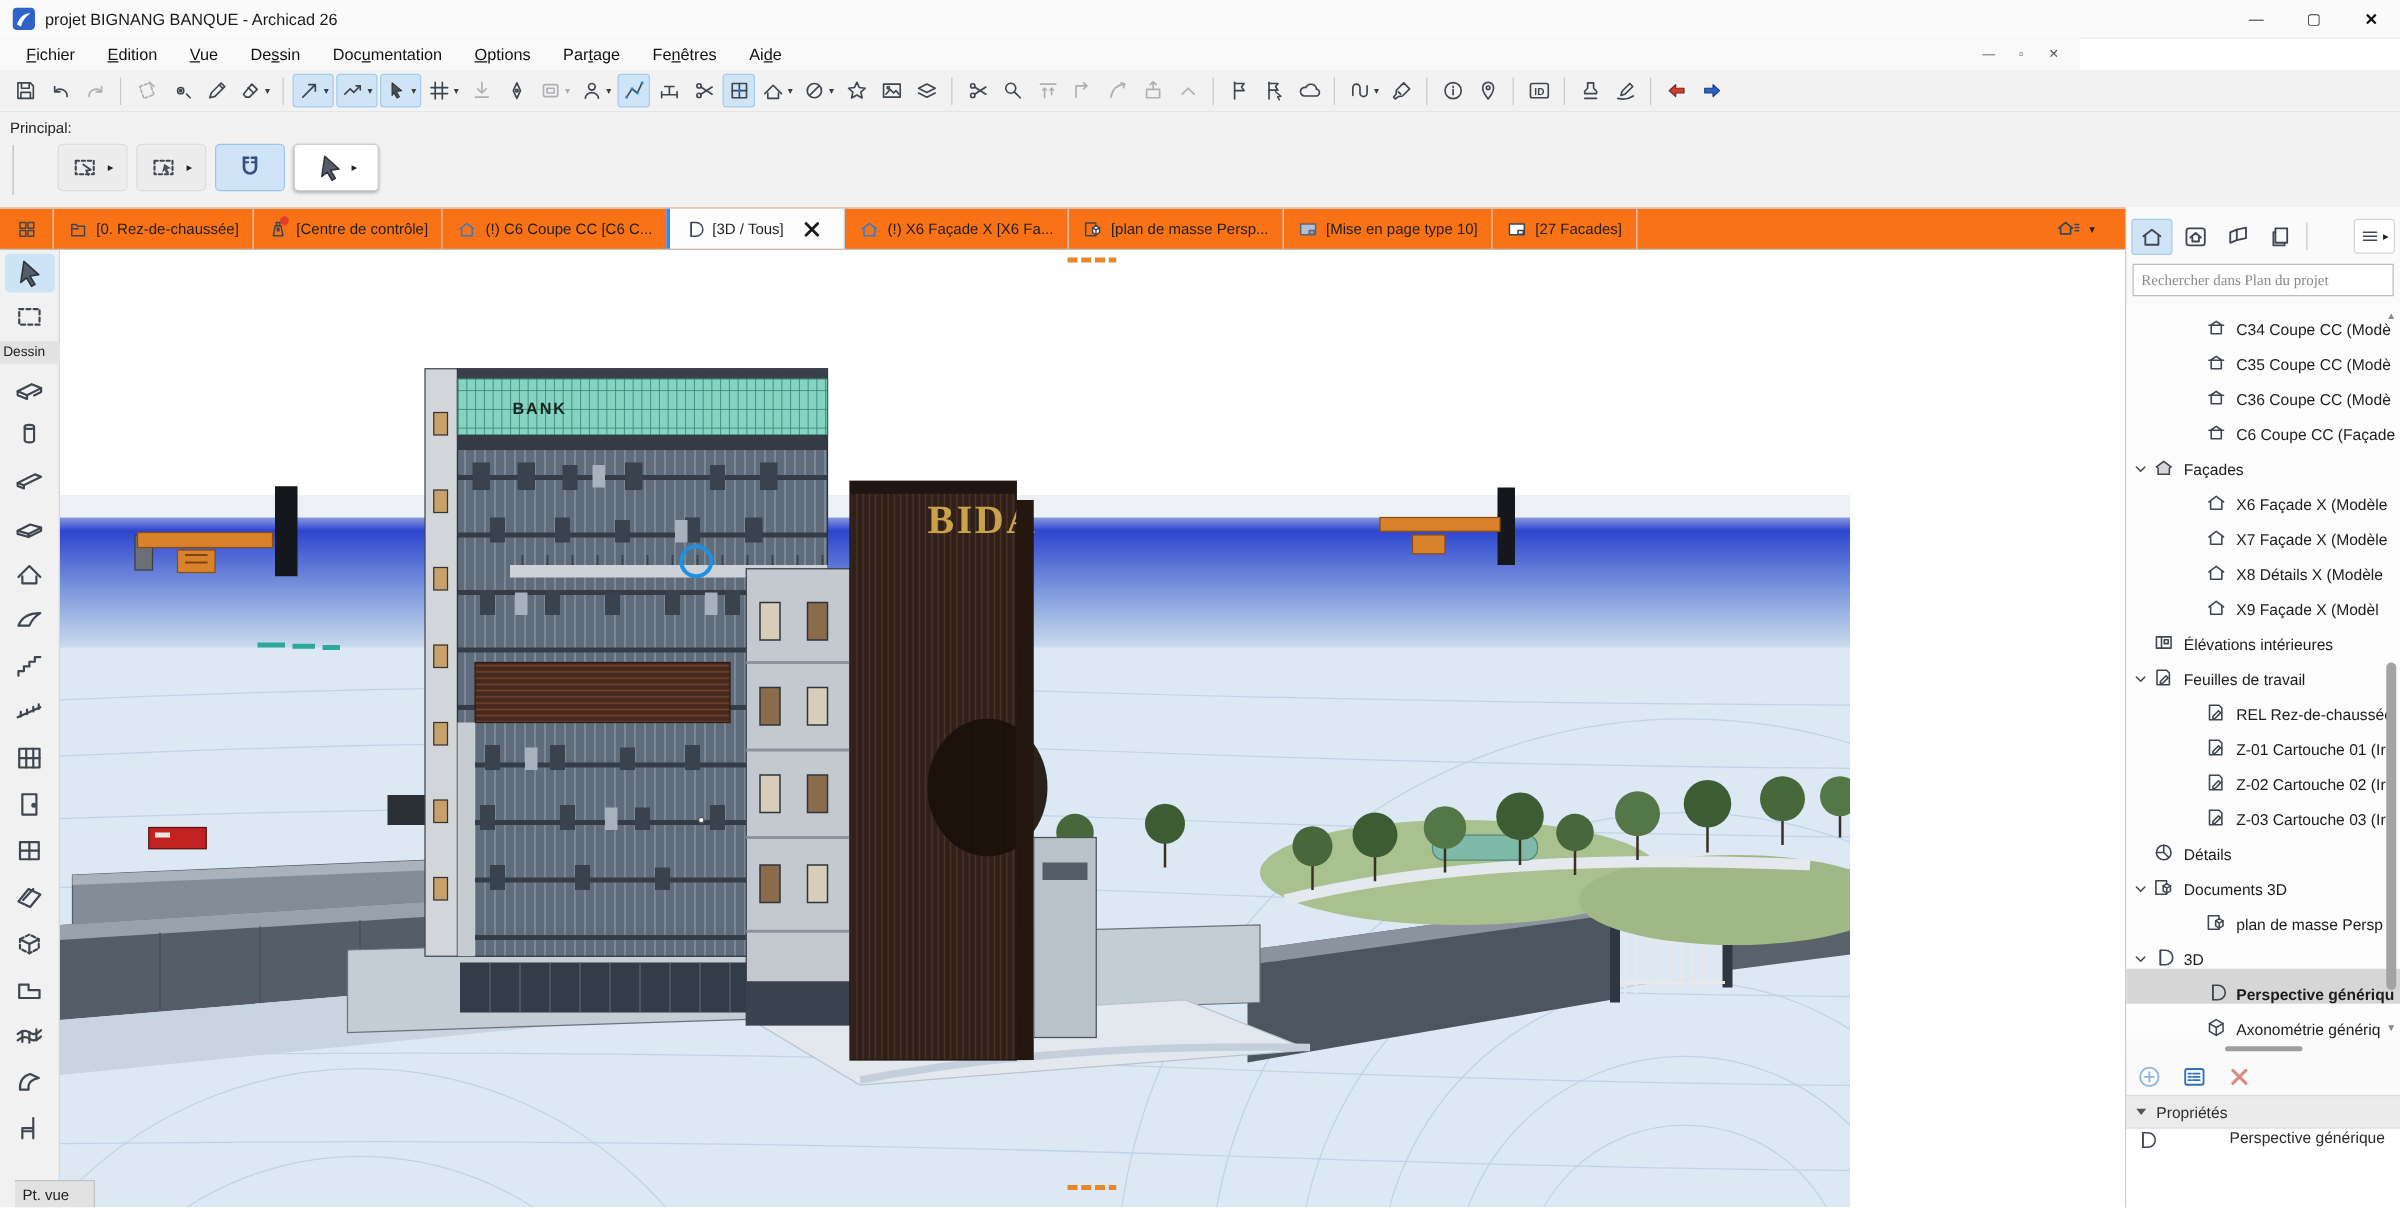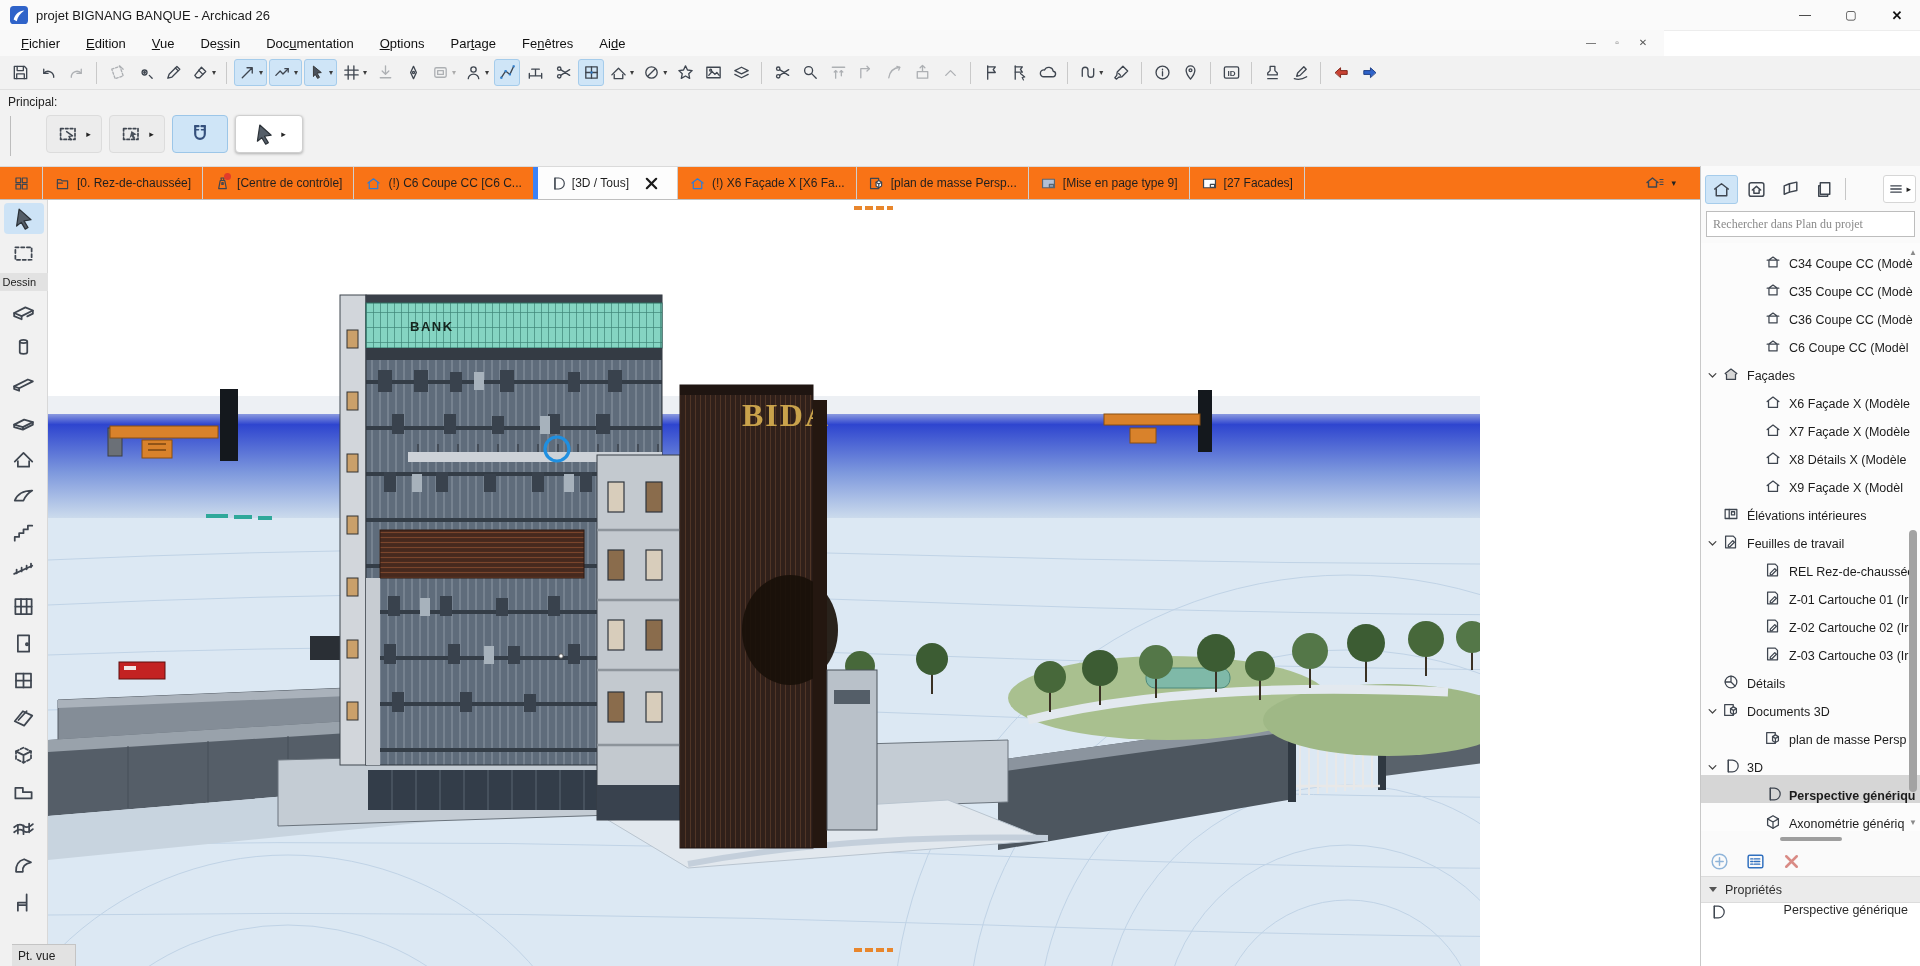--- a/index.html
+++ b/index.html
@@ -8,21 +8,21 @@
        -webkit-font-smoothing:antialiased}
   .abs{position:absolute}
   
   .titlebar{left:0;top:0;width:1920px;height:30px;background:#fafafa;display:flex;align-items:center;border-bottom:1px solid #ededed}
   .applogo{width:18px;height:18px;margin:0 8px 0 10px}
   .apptitle{font-size:13px;color:#1a1a1a}
   .wctrls{margin-left:auto;display:flex;height:30px}
   .wbtn{width:46px;height:30px;display:flex;align-items:center;justify-content:center;font-size:12px;color:#333}
   .wbtn.close{font-weight:bold;font-size:13px;color:#111}
   
-  .menubar{left:0;top:30px;width:1664px;height:26px;background:#f9f9f9;display:flex;padding-left:8px;box-sizing:border-box}
+  .menubar{left:0;top:30px;width:1664px;height:26px;background:#f9f9f9;display:flex;align-items:center;padding-left:8px;box-sizing:border-box}
   .menu-item{padding:0 13px;font-size:13px;color:#111;height:26px;display:flex;align-items:center}
   .docctrls{margin-left:auto;display:flex;margin-right:8px}
   .dbtn{width:26px;height:24px;display:flex;align-items:center;justify-content:center;font-size:10px;color:#555}
   
   .toolbar{left:0;top:56px;width:1920px;height:34px;background:#f2f2f2;border-bottom:1px solid #e0e0e0;display:flex;align-items:center;padding-left:6px;box-sizing:border-box}
   .cell{min-width:26px;height:27px;display:flex;align-items:center;justify-content:center;border-radius:3px;margin:0 1px;box-sizing:border-box}
   .cell.on{background:#cfe5f7;border:1px solid #a5cceb}
   .cell.dim{opacity:.38}
   .cell.sep{min-width:1px;width:1px;height:22px;background:#c9c9c9;border-radius:0;margin:0 6px}
   .cell .icn{width:19px;height:19px}
@@ -40,21 +40,21 @@
   .pbtn .icn{width:24px;height:24px}
   .pbtn.active{background:#cfe5f7;border-color:#9cc6e8}
   .pbtn.raised{background:#fff;border-color:#cfcfcf;box-shadow:0 1px 3px rgba(0,0,0,.28);min-width:68px}
   .parrow{display:none;font-size:9px;color:#222;margin-left:5px}
   .pbtn.arr .parrow{display:block}
   
   .tabbar{left:0;top:166px;width:1700px;height:34px;background:#f97316;border-top:1px solid #dadada;border-bottom:1px solid #bfbfbf;display:flex;align-items:stretch;box-sizing:border-box}
   .tabgrid{width:42px;border-right:1px solid #cfcfcf;display:flex;align-items:center;justify-content:center}
   .tabgrid .icn{width:17px;height:17px}
   .tab{display:flex;align-items:center;padding:0 11px;border-right:1px solid #cfcfcf;font-size:12px;color:#1f1f1f;white-space:nowrap;overflow:hidden;max-width:205px;position:relative}
-  .tab.active{background:#fdfdfd;border-left:5px solid #3b82f6;margin-left:-1px}
+  .tab.active{background:#fdfdfd;border-left:3px solid #3b82f6;margin-left:-1px}
   .tab .icn{width:17px;height:17px;margin-right:6px;flex:none}
   .tdot{display:none;width:7px;height:7px;border-radius:50%;background:#e23c2a;position:absolute;left:21px;top:6px}
   .tdot.vis{display:block}
   .tclose{display:none;width:11px;height:11px;margin-left:14px;flex:none}
   .tclose.vis{display:block}
   .tabspacer{flex:1}
   .viewpicker{display:flex;align-items:center;margin-right:18px;padding:0 6px}
   .viewpicker .icn{width:22px;height:20px}
   
   .toolbox{left:0;top:200px;width:48px;height:766px;background:#f1f1f1;border-right:1px solid #d8d8d8;display:flex;flex-direction:column;align-items:center;padding-top:3px;box-sizing:border-box;gap:4px}
@@ -726,21 +726,21 @@
       </div>
 
       <div class="tab">
         <span class="icn">
           <svg viewBox="0 0 20 20">
             <rect x="3" y="5" width="14" height="10" style="fill:#b3c0d4;stroke:#5a6673"></rect>
             <rect x="11" y="11" width="5" height="3.5" style="fill:#8fa0b5;stroke:#5a6673"></rect>
           </svg>
         </span>
 
-        <span>[Mise en page type 9]</span>
+        <span>[Mise en page type 10]</span>
 
       </div>
 
       <div class="tab">
         <span class="icn">
           <svg viewBox="0 0 20 20">
             <rect x="3" y="5" width="14" height="10" style="fill:#fff"></rect>
             <rect x="11" y="11" width="5" height="3.5"></rect>
           </svg>
         </span>
@@ -1270,21 +1270,21 @@
           <span class="chev icn">
             <svg viewBox="0 0 20 20">
               <path d="M5.5 7.5l4.5 4.5 4.5-4.5" style="stroke:#444;stroke-width:1.6"></path>
             </svg>
           </span>
           <span class="ticon icn">
             <svg viewBox="0 0 20 20">
               <path d="M3.5 8h13M5 8l5-3.5L15 8M5.5 9v6.5h9V9"></path>
             </svg>
           </span>
-          <span>C6 Coupe CC (Modèl</span>
+          <span>C6 Coupe CC (Façade</span>
         </div>
 
         <div class="trow ind1 haschev">
           <span class="chev icn">
             <svg viewBox="0 0 20 20">
               <path d="M5.5 7.5l4.5 4.5 4.5-4.5" style="stroke:#444;stroke-width:1.6"></path>
             </svg>
           </span>
           <span class="ticon icn">
             <svg viewBox="0 0 20 20">

